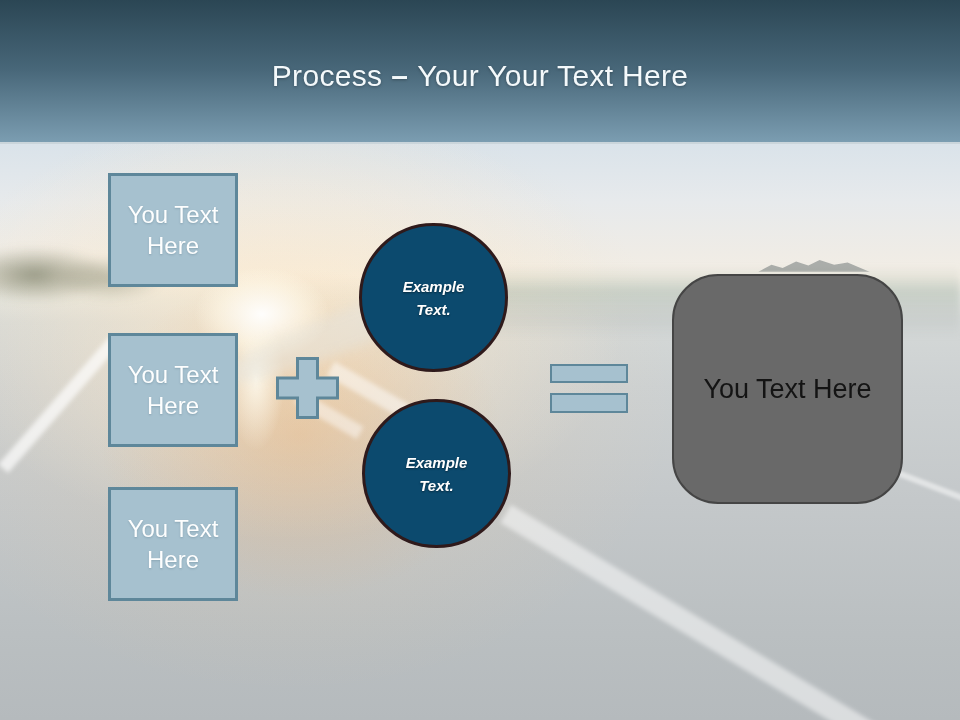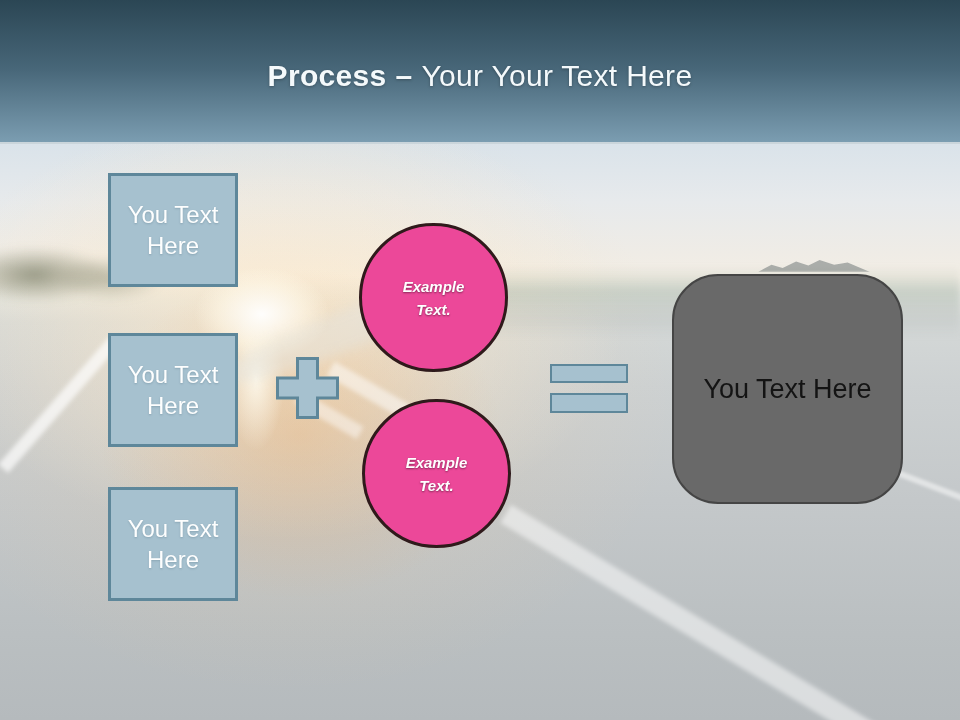--- a/index.html
+++ b/index.html
@@ -14,21 +14,21 @@
     position:absolute;left:0;top:0;width:960px;height:144px;
     background:linear-gradient(180deg,#2b4654 0%,#476678 48%,#7b9db1 100%);
     display:flex;align-items:center;justify-content:center;
     border-bottom:2px solid rgba(230,238,243,.85);
     box-sizing:border-box;
   }
   .title{
     font-size:30px;color:#f4f9fb;letter-spacing:.3px;padding-top:10px;
     text-shadow:0 1px 3px rgba(0,0,0,.28);white-space:nowrap;
   }
-  .t-bold{font-weight:700;text-align:center;}
+  .t-bold{font-weight:400;text-align:center;}
   .t-dash{font-weight:700;margin:0 9px;}
   .t-rest{font-weight:400;}
 
   
   .photo{
     position:absolute;left:0;top:144px;width:960px;height:576px;
     background:
       radial-gradient(ellipse 90px 62px at 262px 170px, rgba(255,255,255,.95), rgba(255,250,235,.55) 48%, rgba(255,248,230,0) 75%),
       radial-gradient(ellipse 38px 95px at 256px 235px, rgba(255,252,240,.85), rgba(255,252,240,0) 75%),
       radial-gradient(ellipse 280px 230px at 300px 290px, rgba(236,166,96,.32), rgba(236,166,96,0) 72%),
@@ -84,21 +84,21 @@
     display:flex;align-items:center;justify-content:center;text-align:center;
     color:#fdfefe;font-size:24px;line-height:31px;padding:0 12px;
     text-shadow:0 1px 2px rgba(70,100,115,.3);
   }
   .box-1{top:173px;} .box-2{top:333px;} .box-3{top:487px;}
 
   .plus{position:absolute;left:276px;top:357px;width:63px;height:62px;}
 
   .circle{
     position:absolute;width:149px;height:149px;border-radius:50%;box-sizing:border-box;
-    background:#ec4899;border:3px solid #2f1a1b;
+    background:#0c4a6e;border:3px solid #2f1a1b;
     display:flex;align-items:center;justify-content:center;text-align:center;
     color:#ffffff;font-weight:700;font-style:italic;font-size:15px;line-height:23px;
     text-shadow:0 1px 2px rgba(0,0,0,.45);padding:0 28px;
   }
   .circle-1{left:359px;top:223px;}
   .circle-2{left:362px;top:399px;}
 
   .equals{position:absolute;left:550px;top:364px;width:78px;}
   .equals .bar{
     height:19px;background:#a6c1cf;border:2px solid #5e879a;box-sizing:border-box;

